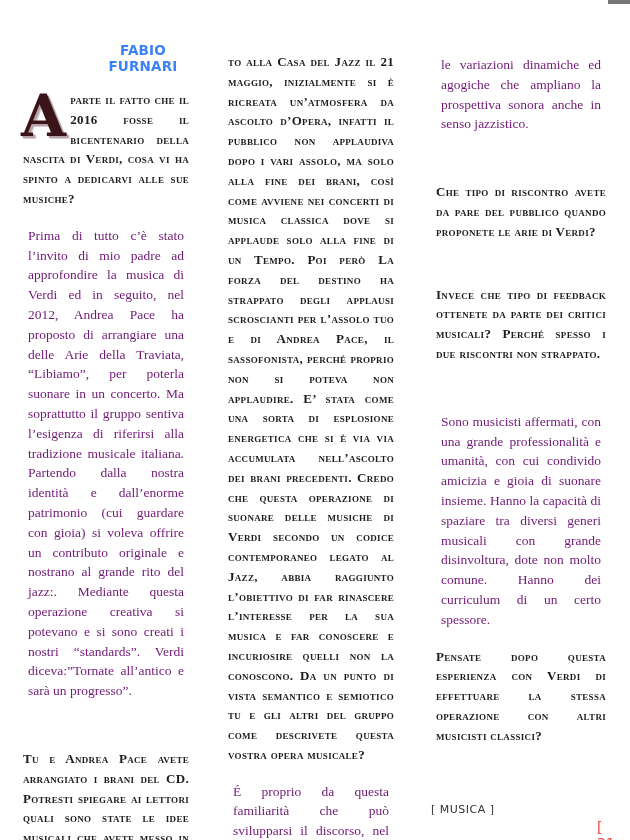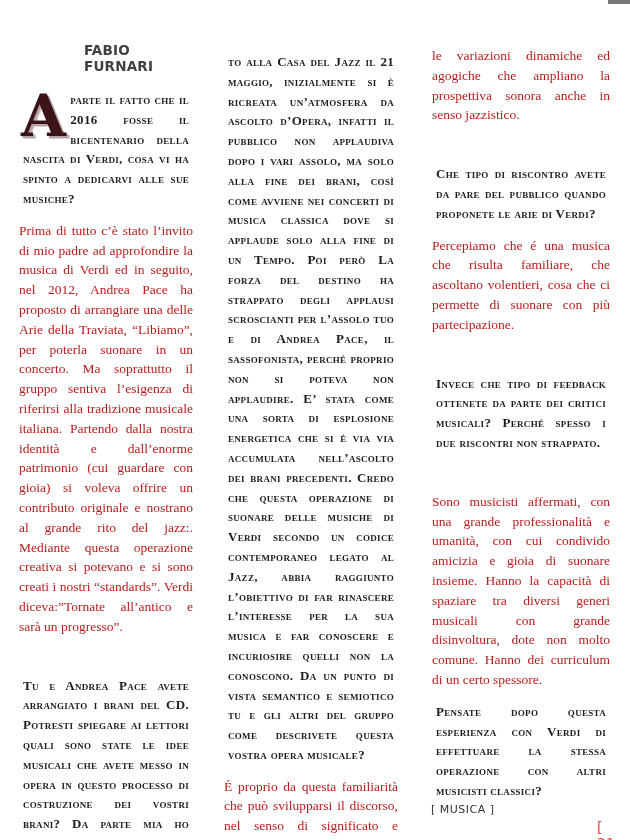--- a/index.html
+++ b/index.html
@@ -5,30 +5,30 @@
   html, body { margin:0; padding:0; }
   body {
     width:630px; height:840px; background:#ffffff; position:relative; overflow:hidden;
     font-family: "Liberation Serif", "DejaVu Serif", serif; color:#1a1a1a;
   }
   .col { position:absolute; top:0; }
   .col1 { left:11px; width:190px; }
   .col2 { left:216px; width:190px; }
   .col3 { left:424px; width:194px; }
   .byline {
-    position:absolute; left:84px; top:42px; width:118px; text-align:left;
+    position:absolute; left:84px; top:42px; width:118px; text-align:center;
     font-family:"DejaVu Sans", "Liberation Sans", sans-serif; font-size:13.5px; font-weight:bold;
-    letter-spacing:0.2px; color:#404040;
+    letter-spacing:0.2px; color:#3b82f6;
   }
   .q {
     font-variant: small-caps; font-weight:bold; font-size:13px; line-height:19.8px;
     text-align:justify; letter-spacing:0.3px; color:#1d1d1d; margin:12px;
   }
   .a {
-    font-size:13.5px; line-height:19.8px; text-align:justify; margin:8px; color:#b91c1c;
+    font-size:13.5px; line-height:19.8px; text-align:justify; margin:17px; color:#701a75;
   }
   .gap { height:19px; }
   .dropcap {
     float:left; font-family:"DejaVu Serif", serif; font-weight:bold; font-size:58px;
     line-height:48px; height:52px; margin:2px 4px 0 -2px; color:#3a1418;
     text-shadow: 2px 2px 0 #b6a3a6, 3px 3px 0 #d9cfd1;
   }
   .footer-section {
     position:absolute; left:431px; top:803px;
     font-family:"DejaVu Sans", "Liberation Sans", sans-serif; font-size:11px; letter-spacing:0.5px; color:#333;
@@ -60,21 +60,20 @@
 
 <div class="col col2" style="top:40px;">
   <p class="q">to alla Casa del Jazz il 21 maggio, inizialmente si è ricreata un’atmosfera da ascolto d’Opera, infatti il pubblico non applaudiva dopo i vari assolo, ma solo alla fine dei brani, così come avviene nei concerti di musica classica dove si applaude solo alla fine di un Tempo. Poi però La forza del destino ha strappato degli applausi scroscianti per l’assolo tuo e di Andrea Pace, il sassofonista, perché proprio non si poteva non applaudire. E’ stata come una sorta di esplosione energetica che si è via via accumulata nell’ascolto dei brani precedenti. Credo che questa operazione di suonare delle musiche di Verdi secondo un codice contemporaneo legato al Jazz, abbia raggiunto l’obiettivo di far rinascere l’interesse per la sua musica e far conoscere e incuriosire quelli non la conoscono. Da un punto di vista semantico e semiotico tu e gli altri del gruppo come descrivete questa vostra opera musicale?</p>
   <p class="a">É proprio da questa familiarità che può svilupparsi il discorso, nel senso di significato e significazione, attingendo al mondo verdiano, che ci proietta verso il futuro grazie a quella capacità del Cigno di Busseto di far “cantare” i sentimenti dei protagonisti delle opere. Il grande Massimo Urbani parlava della “rivoluzione é nei sentimenti”. Sono proprio</p>
 </div>
 
 <div class="col col3" style="top:38px;">
   <p class="a">le variazioni dinamiche ed agogiche che ampliano la prospettiva sonora anche in senso jazzistico.</p>
   <div class="gap"></div>
   <p class="q">Che tipo di riscontro avete da pare del pubblico quando proponete le arie di Verdi?</p>
-  <p class="a">Percepiamo che é una musica che risulta familiare, che ascoltano volentieri, cosa che ci permette di suonare con più partecipazione.</p>
   <div class="gap"></div>
   <p class="q">Invece che tipo di feedback ottenete da parte dei critici musicali? Perché spesso i due riscontri non strappato.</p>
   <div class="gap"></div>
   <p class="a">Sono musicisti affermati, con una grande professionalità e umanità, con cui condivido amicizia e gioia di suonare insieme. Hanno la capacità di spaziare tra diversi generi musicali con grande disinvoltura, dote non molto comune. Hanno dei curriculum di un certo spessore.</p>
   <p class="q">Pensate dopo questa esperienza con Verdi di effettuare la stessa operazione con altri musicisti classici?</p>
 
 </div>
 
 <div class="footer-section">[ MUSICA ]</div>
 <div class="footer-page">[ 31 ]</div>

